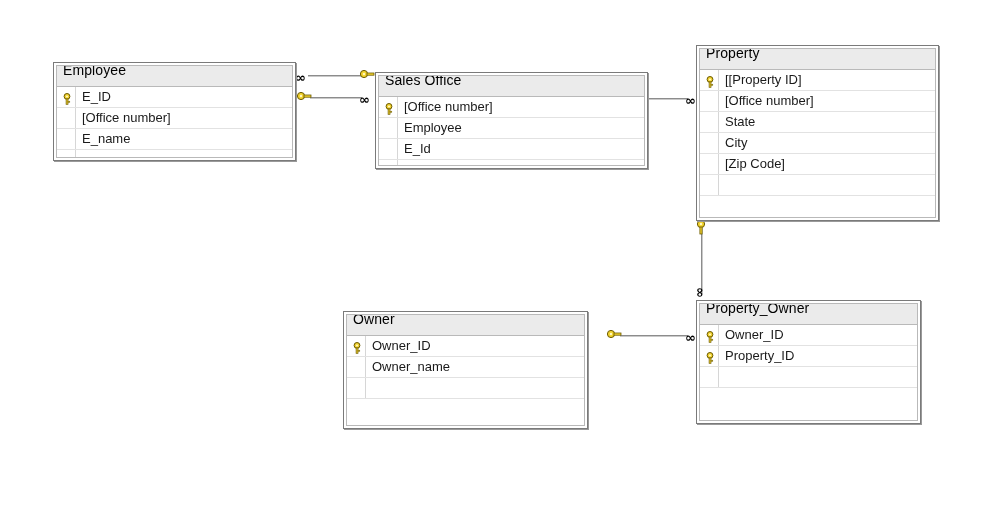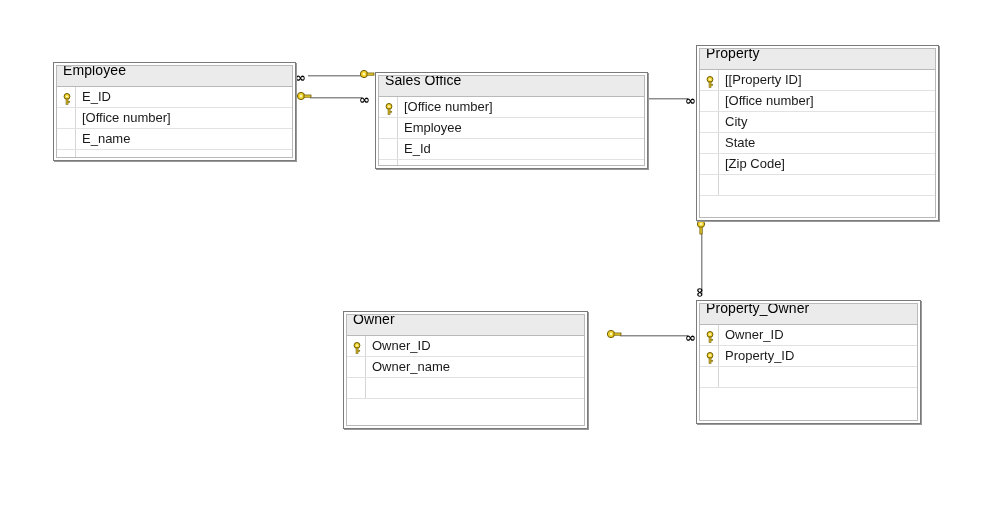--- a/index.html
+++ b/index.html
@@ -237,26 +237,26 @@
                   <circle cx="6" cy="3.4" r="1" fill="#fffbd0"></circle>
                   <rect x="5.1" y="5.9" width="1.9" height="5.4" fill="#f2d22e" stroke="#6b5a00" stroke-width="0.7"></rect>
                   <rect x="7" y="8.2" width="1.8" height="1.1" fill="#f2d22e" stroke="#6b5a00" stroke-width="0.5"></rect>
                 </svg></div>
               <div class="fname">[[Property ID]</div>
             </div>
             <div class="row">
               <div class="fname">[Office number]</div>
             </div>
             <div class="row">
+              <div class="fname">State</div>
+            </div>
+            <div class="row">
               <div class="fname">City</div>
             </div>
             <div class="row">
-              <div class="fname">State</div>
-            </div>
-            <div class="row">
               <div class="fname">[Zip Code]</div>
             </div>
             <div class="row empty"></div>
           </div>
           <div class="filler"></div>
         </div>
       </div>
       <div class="tbl" style="left: 343px; top: 311px; width: 245px; height: 118px;">
         <div class="tbl-inner">
           <div class="tbl-title">

